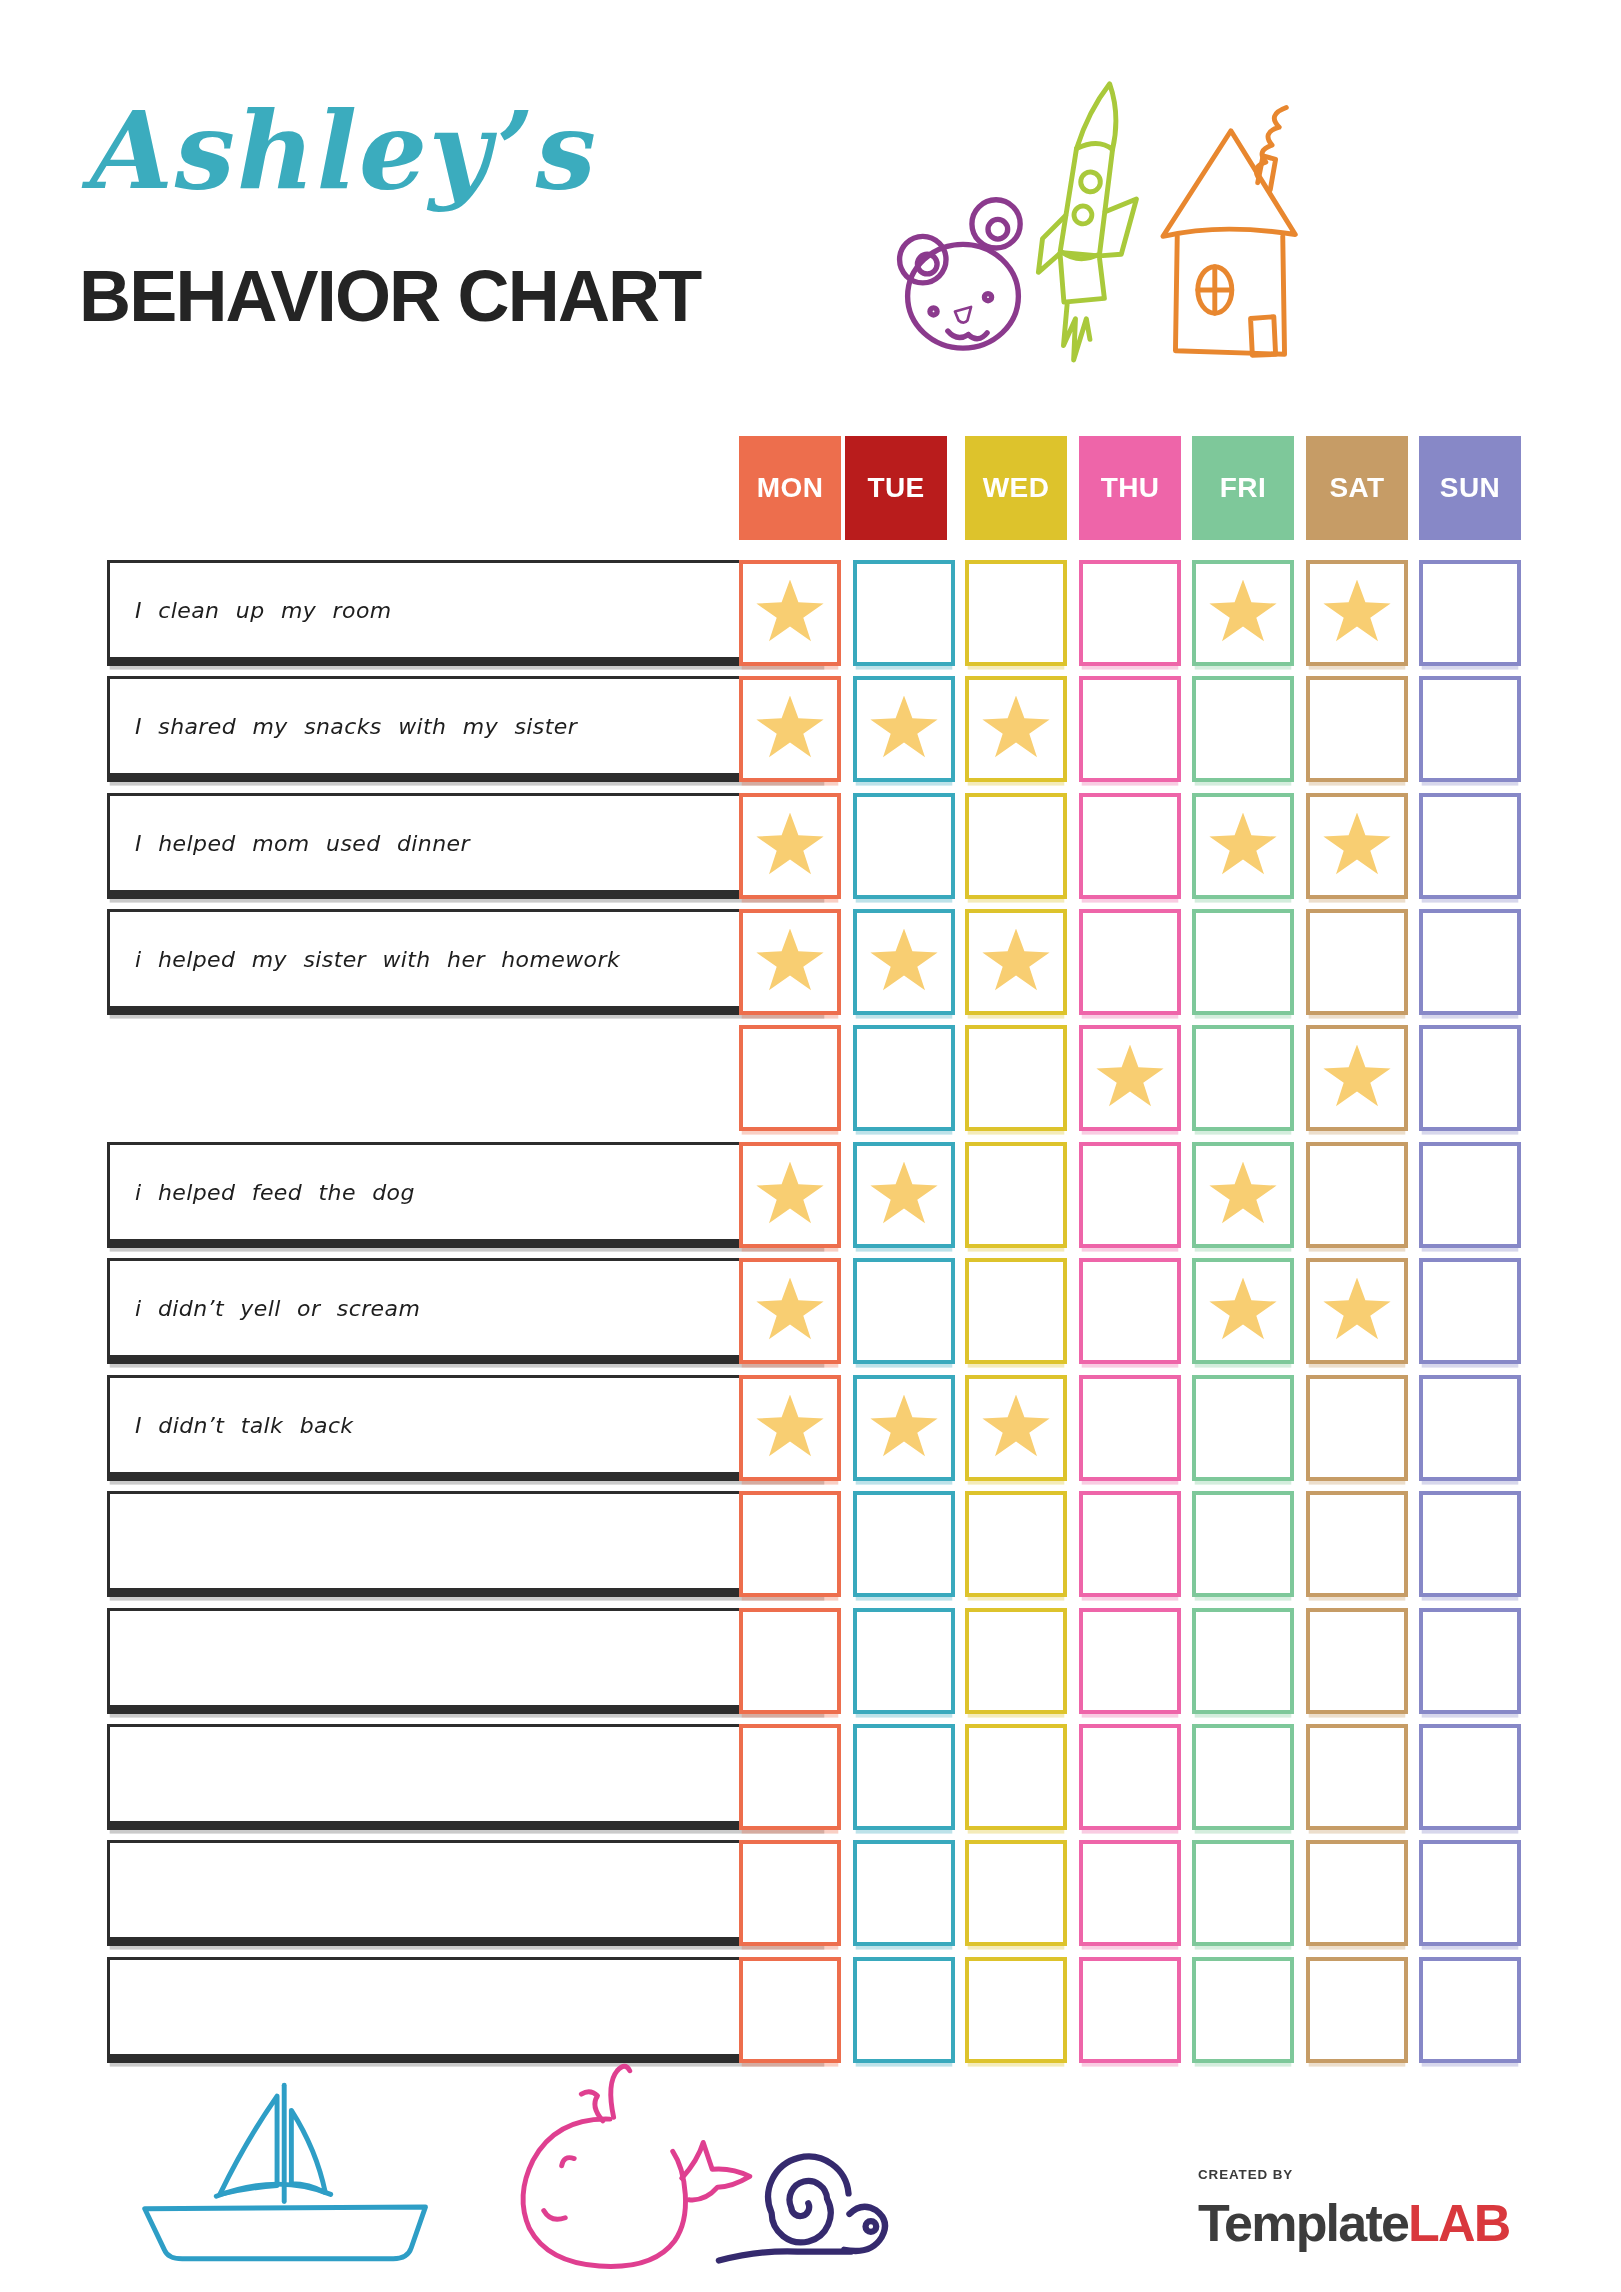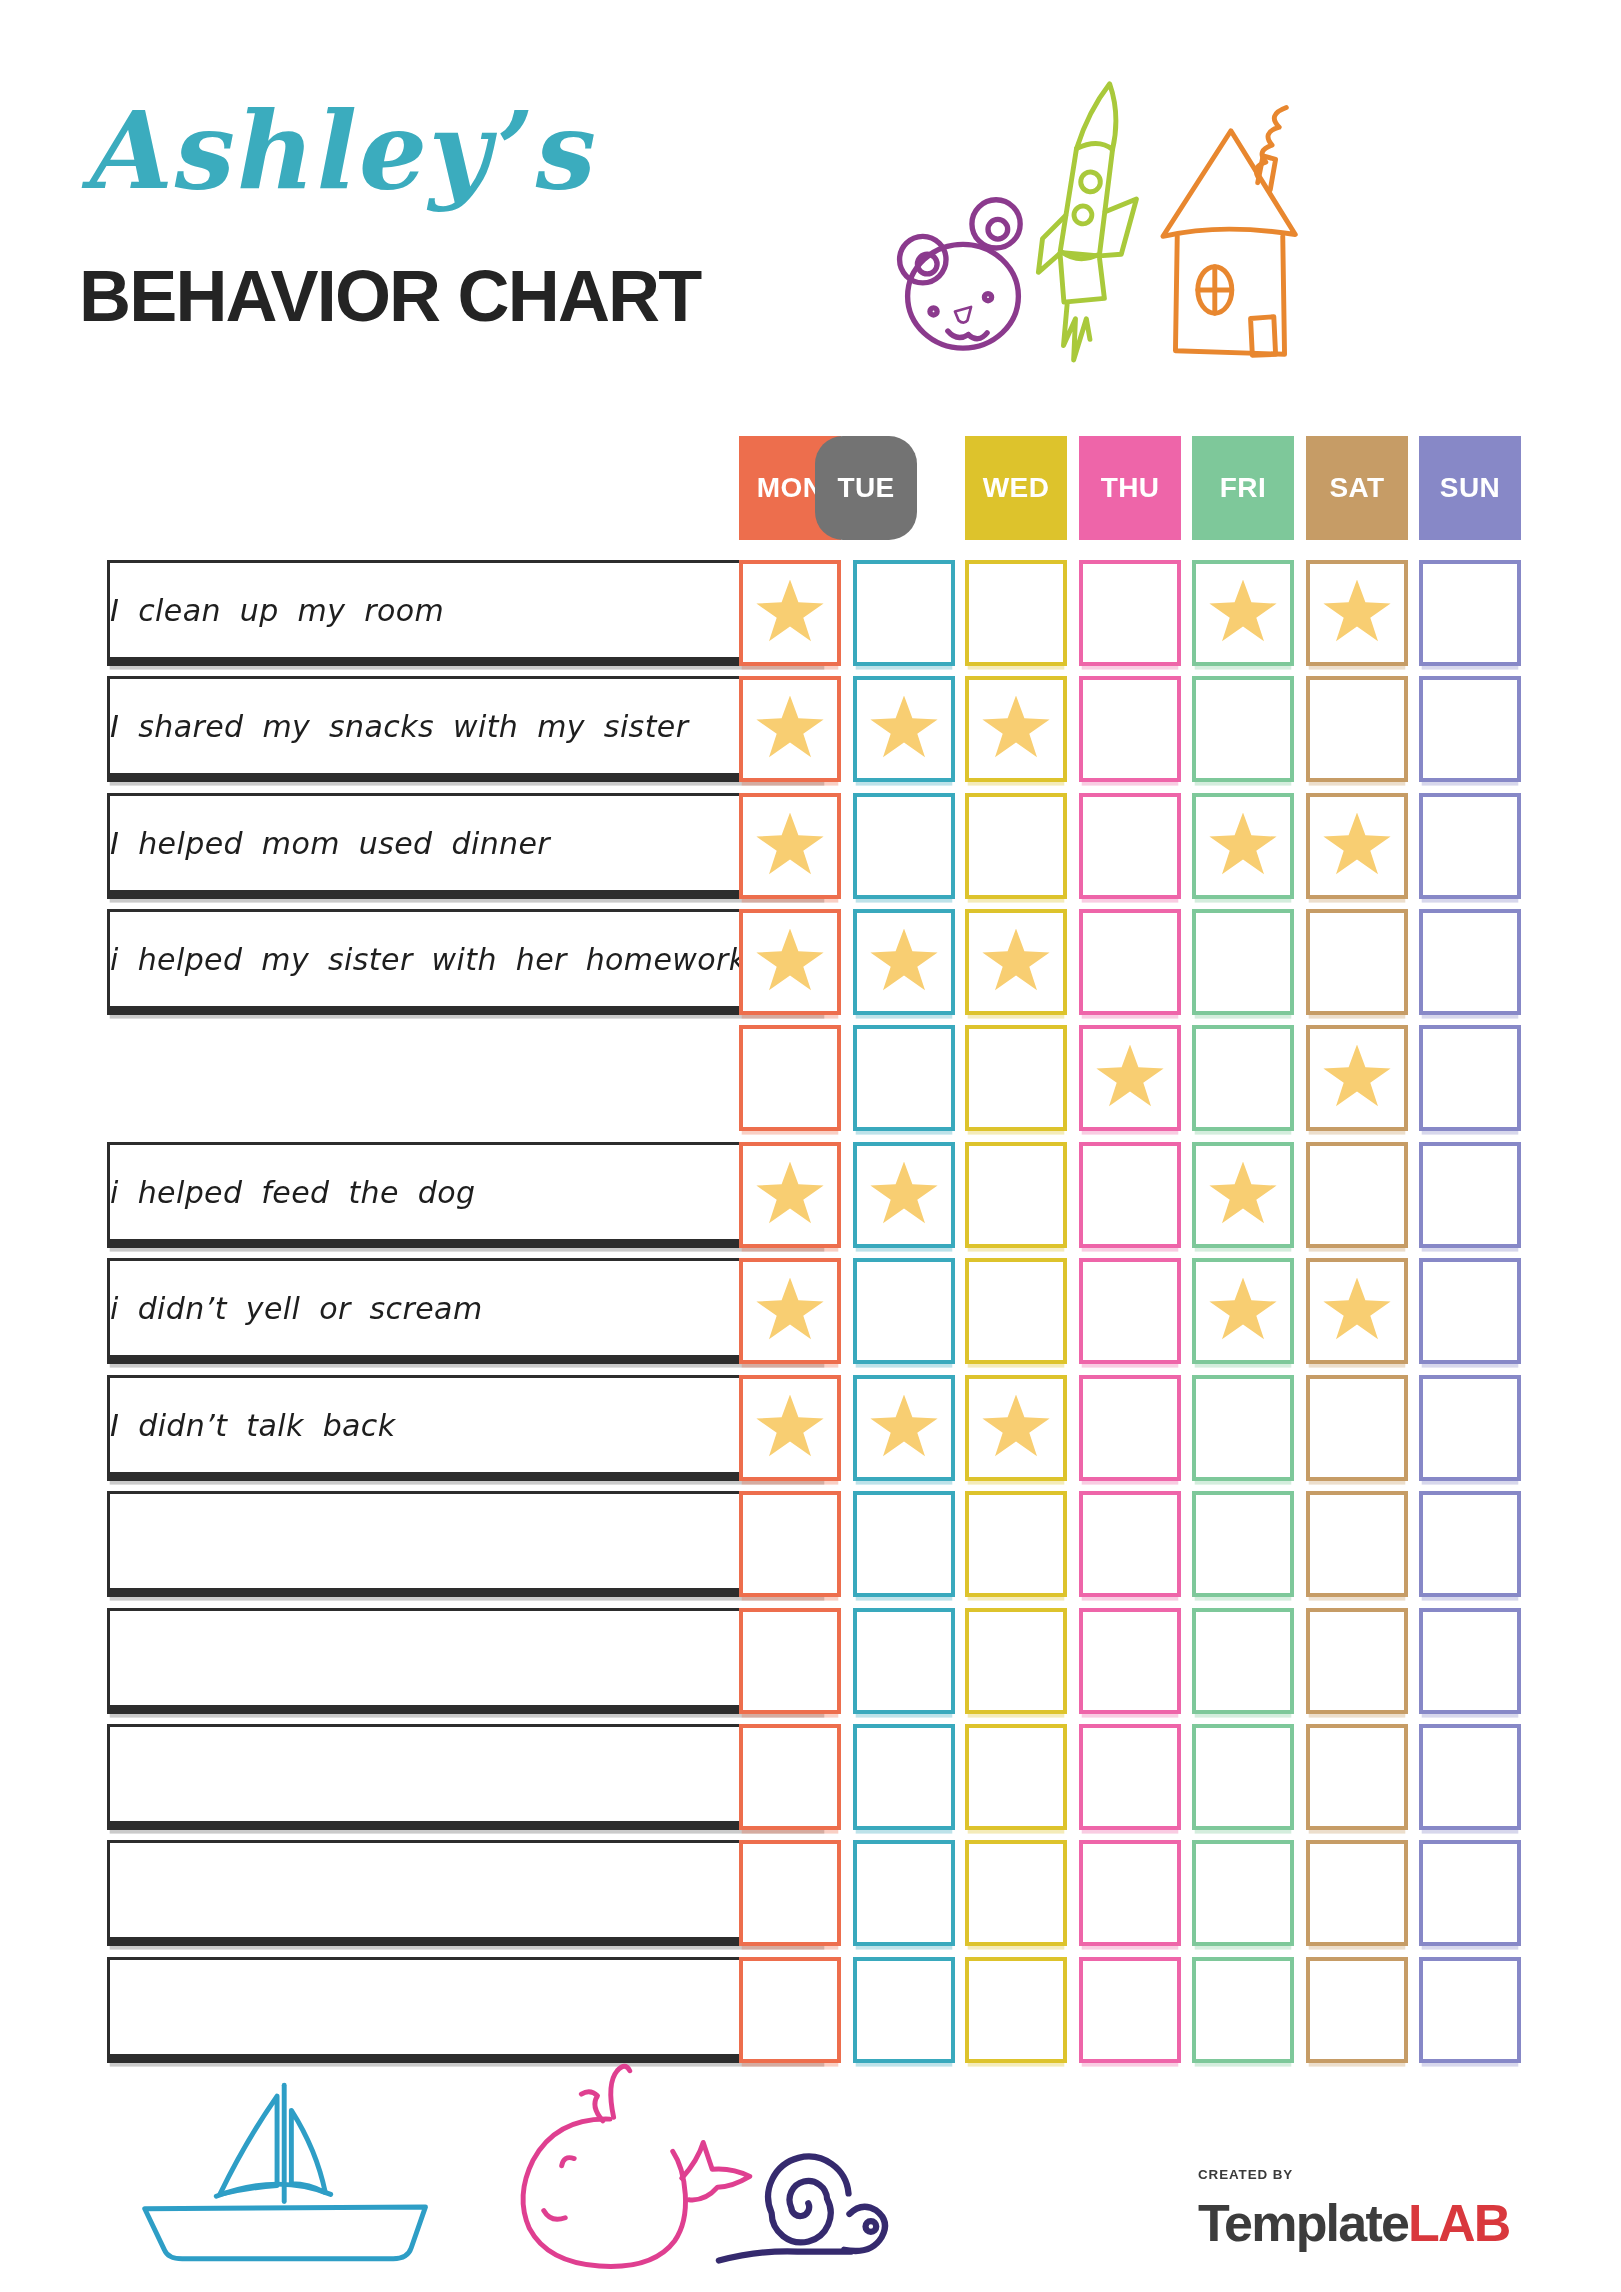--- a/index.html
+++ b/index.html
@@ -28,23 +28,23 @@
     font-size:29.6px;font-weight:700;letter-spacing:1.3px;
   }
   .day-hdr{
     position:absolute;top:436px;width:102px;height:104px;
     display:flex;align-items:center;justify-content:center;
     color:#ffffff;font-size:28px;font-weight:700;letter-spacing:0.4px;
   }
   .beh-cell{
     position:absolute;left:107px;width:720px;height:106px;background:#ffffff;
     border:3.6px solid #2D2D2D;border-bottom-width:9px;box-sizing:border-box;
-    display:flex;align-items:center;
+    display:flex;align-items:center;padding-left:25px;
     font-family:"DejaVu Sans",sans-serif;font-style:italic;
-    font-size:30px;color:#1e1e1e;word-spacing:9px;letter-spacing:0.4px;
+    font-size:22px;color:#1e1e1e;word-spacing:9px;letter-spacing:0.4px;
     box-shadow:0 6.3px 0 -2.7px rgba(45,45,45,0.25);
   }
   .day-cell{
     position:absolute;width:102px;height:106px;background:#ffffff;
     border:4.5px solid;box-sizing:border-box;
     display:flex;align-items:center;justify-content:center;
   }
   .star{
     width:70px;height:67px;
     clip-path:polygon(50% 0%,62% 34%,98% 36%,69% 57%,80% 92%,50% 70%,20% 92%,31% 57%,2% 36%,38% 34%);
@@ -99,21 +99,21 @@
       <path d="M10 152 L86 34 L158 150 Q120 144 84 144 Q46 144 10 152 Z"></path>
       <path d="M26 152 L24 280 L146 284 L144 152"></path>
       <ellipse cx="68" cy="212" rx="19" ry="26"></ellipse>
       <path d="M68 186 V238 M49 212 H87"></path>
       <path d="M108 244 L134 242 L136 284 L110 285 Z"></path>
     </g>
   </svg>
 
   <div class="grid" id="grid">
   <div class="day-hdr" style="left: 739px; background: rgb(237, 110, 77);">MON</div>
-      <div class="day-hdr" style="left: 815px; background: #737373; border-radius: 28px;">TUE</div>
+      <div class="day-hdr" style="left: 845px; background: #b91c1c;">TUE</div>
       <div class="day-hdr" style="left: 965px; background: rgb(221, 195, 44);">WED</div>
       <div class="day-hdr" style="left: 1079px; background: rgb(238, 101, 169);">THU</div>
       <div class="day-hdr" style="left: 1192px; background: rgb(126, 200, 154);">FRI</div>
       <div class="day-hdr" style="left: 1306px; background: rgb(198, 156, 102);">SAT</div>
       <div class="day-hdr" style="left: 1419px; background: rgb(135, 136, 199);">SUN</div>
       <div class="beh-cell" style="top: 560px;">I clean up my room</div>
       <div class="day-cell" style="left: 739px; top: 560px; border-color: rgb(237, 110, 77); box-shadow: rgba(237, 110, 77, 0.333) 0px 6.3px 0px -2.7px;">
         <div class="star" style="background: rgb(248, 206, 114);"></div>
       </div>
       <div class="day-cell" style="left: 853px; top: 560px; border-color: rgb(57, 169, 189); box-shadow: rgba(57, 169, 189, 0.333) 0px 6.3px 0px -2.7px;"></div>

